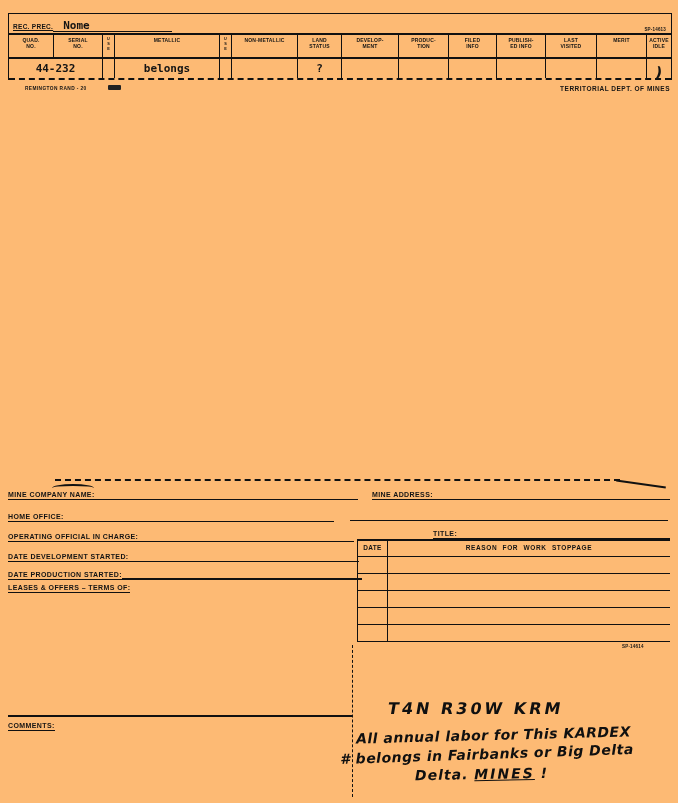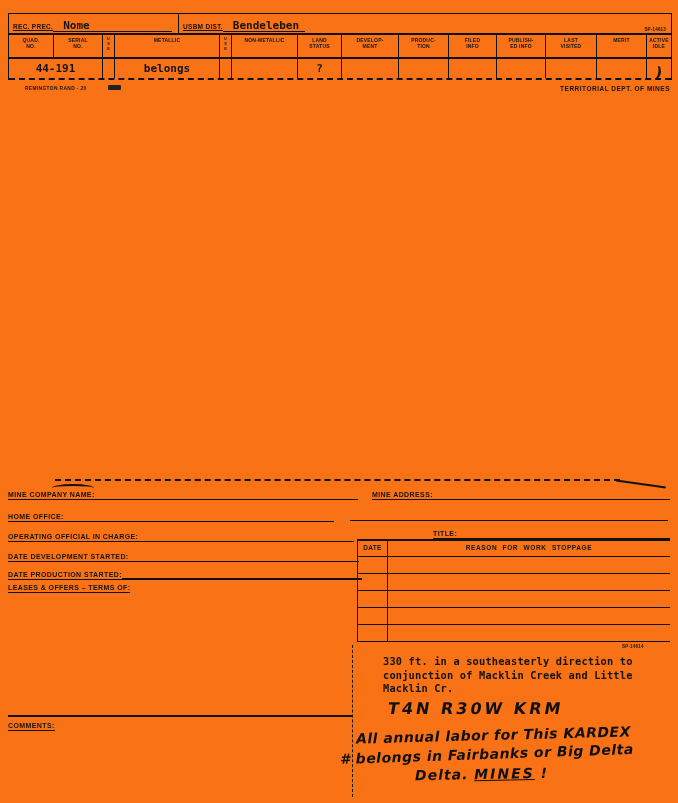--- a/index.html
+++ b/index.html
@@ -1,20 +1,20 @@
 <!DOCTYPE html>
 <html><head>
 <meta charset="utf-8">
 <style>
   * { box-sizing: border-box; margin: 0; padding: 0; }
   html, body { background: #f6f6f4; }
   body { font-family: "Liberation Sans", sans-serif; }
   .page {
     position: relative; width: 678px; height: 803px;
-    background: #f97316; color: #141414; overflow: hidden;
+    background: #fdba74; color: #141414; overflow: hidden;
     margin: 0 auto;
   }
 
   
   .top-card {
     position: absolute; left: 8px; top: 13px; width: 664px;
     border-top: 1.5px solid #111; border-left: 1.5px solid #111; border-right: 1px solid #111;
   }
   .tc-strip {
     position: relative; display: flex; height: 21px;
@@ -154,24 +154,20 @@
 
 <div class="page">
 
   <div class="top-card">
 
     <div class="tc-strip">
       <div class="tc-scell" style="width:169px">
         <span class="slbl">REC. PREC.</span>
         <span class="sval">Nome</span>
         <span class="sline"></span>
-      </div>
-      <div class="tc-scell" style="width:170px">
-        <span class="slbl">USBM DIST.</span>
-        <span class="sval">Bendeleben</span>
       </div>
       <span class="form-no-top">SP-14613</span>
     </div>
 
     <div class="tc-heads">
       <div class="hc" style="width:44px">QUAD.
 NO.</div>
       <div class="hc" style="width:49px">SERIAL
 NO.</div>
       <div class="hc use" style="width:12px">U
@@ -193,21 +189,21 @@
       <div class="hc" style="width:49px">PUBLISH-
 ED INFO</div>
       <div class="hc" style="width:51px">LAST
 VISITED</div>
       <div class="hc" style="width:50px">MERIT</div>
       <div class="hc" style="flex:1">ACTIVE
 IDLE</div>
     </div>
 
     <div class="tc-data">
-      <div class="dc" style="width:93px">44-191</div>
+      <div class="dc" style="width:93px">44-232</div>
       <div class="dc" style="width:12px"></div>
       <div class="dc" style="width:105px">belongs</div>
       <div class="dc" style="width:12px"></div>
       <div class="dc" style="width:66px"></div>
       <div class="dc" style="width:44px">?</div>
       <div class="dc" style="width:57px"></div>
       <div class="dc" style="width:50px"></div>
       <div class="dc" style="width:48px"></div>
       <div class="dc" style="width:49px"></div>
       <div class="dc" style="width:51px"></div>
@@ -285,25 +281,20 @@
         <div class="st-date"></div>
         <div class="st-reason"></div>
       </div>
     <div class="st-row">
         <div class="st-date"></div>
         <div class="st-reason"></div>
       </div>
   </div>
   <div class="form-no-bottom">SP-14614</div>
 
-  <div class="typed-note">
-    <span>330 ft. in a southeasterly direction to</span>
-    <span>conjunction of Macklin Creek and Little</span>
-    <span>Macklin Cr.</span>
-  </div>
 
   <div class="hw hw-township">T4N R30W KRM</div>
   <div class="hw hw-line1">All annual labor for This KARDEX</div>
   <div class="hw hw-line2"># belongs in Fairbanks or Big Delta</div>
   <div class="hw hw-line3">
     <span>Delta.</span>
     <span class="oops">MINES</span>
     <span>!</span>
   </div>
   <div class="vdash"></div>

